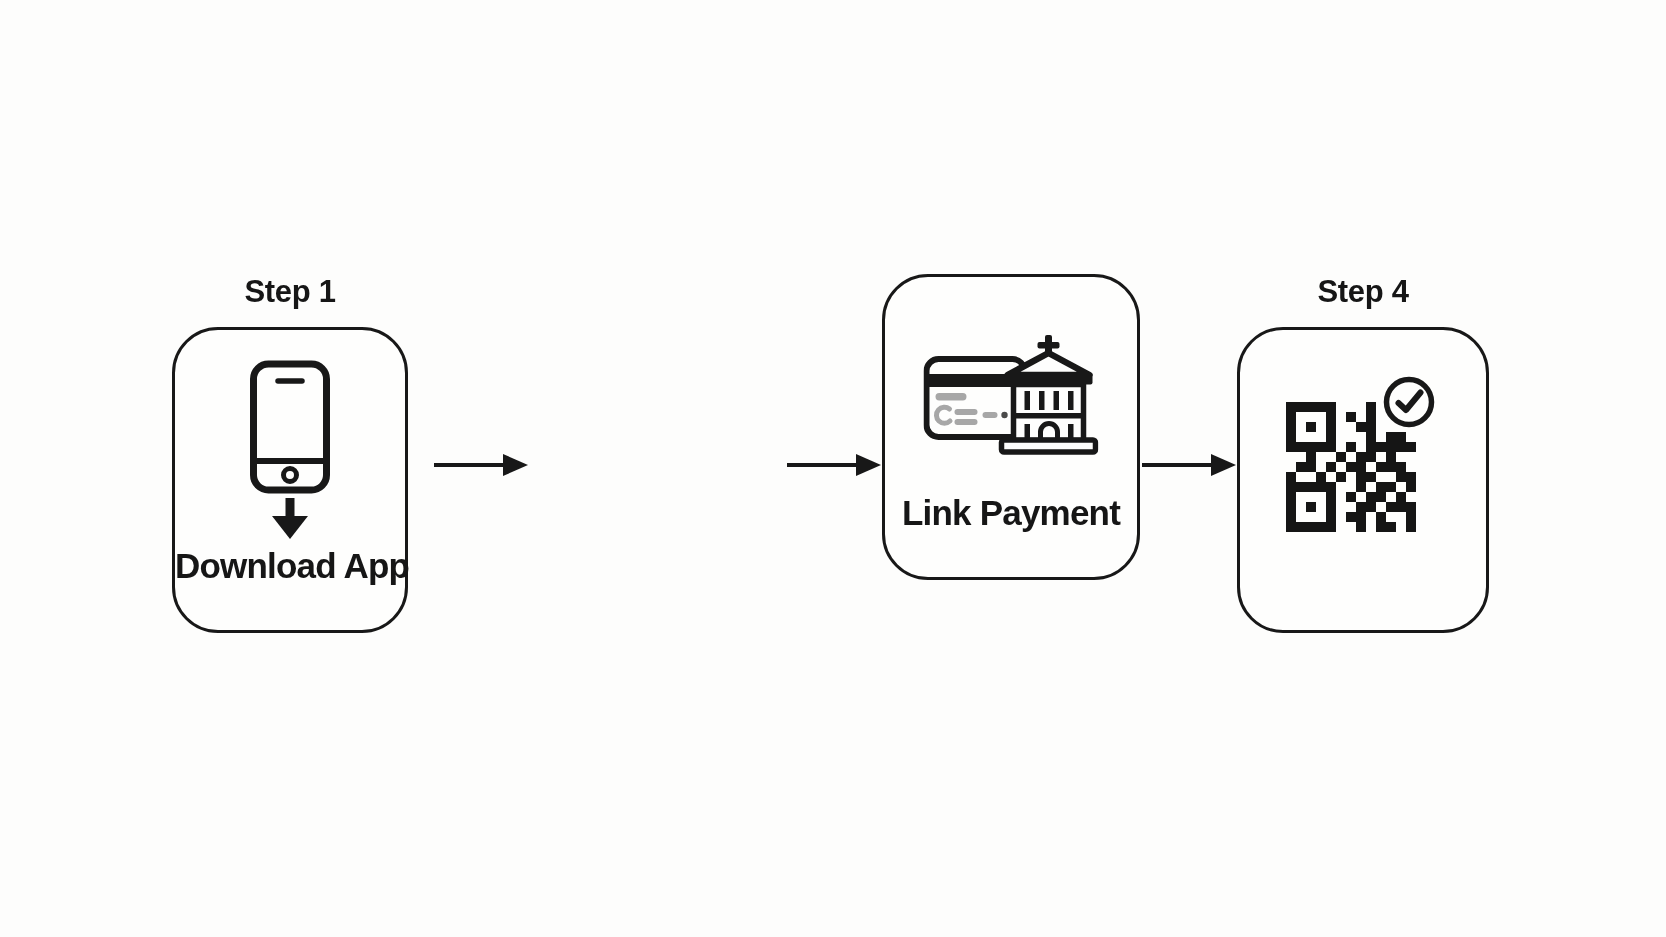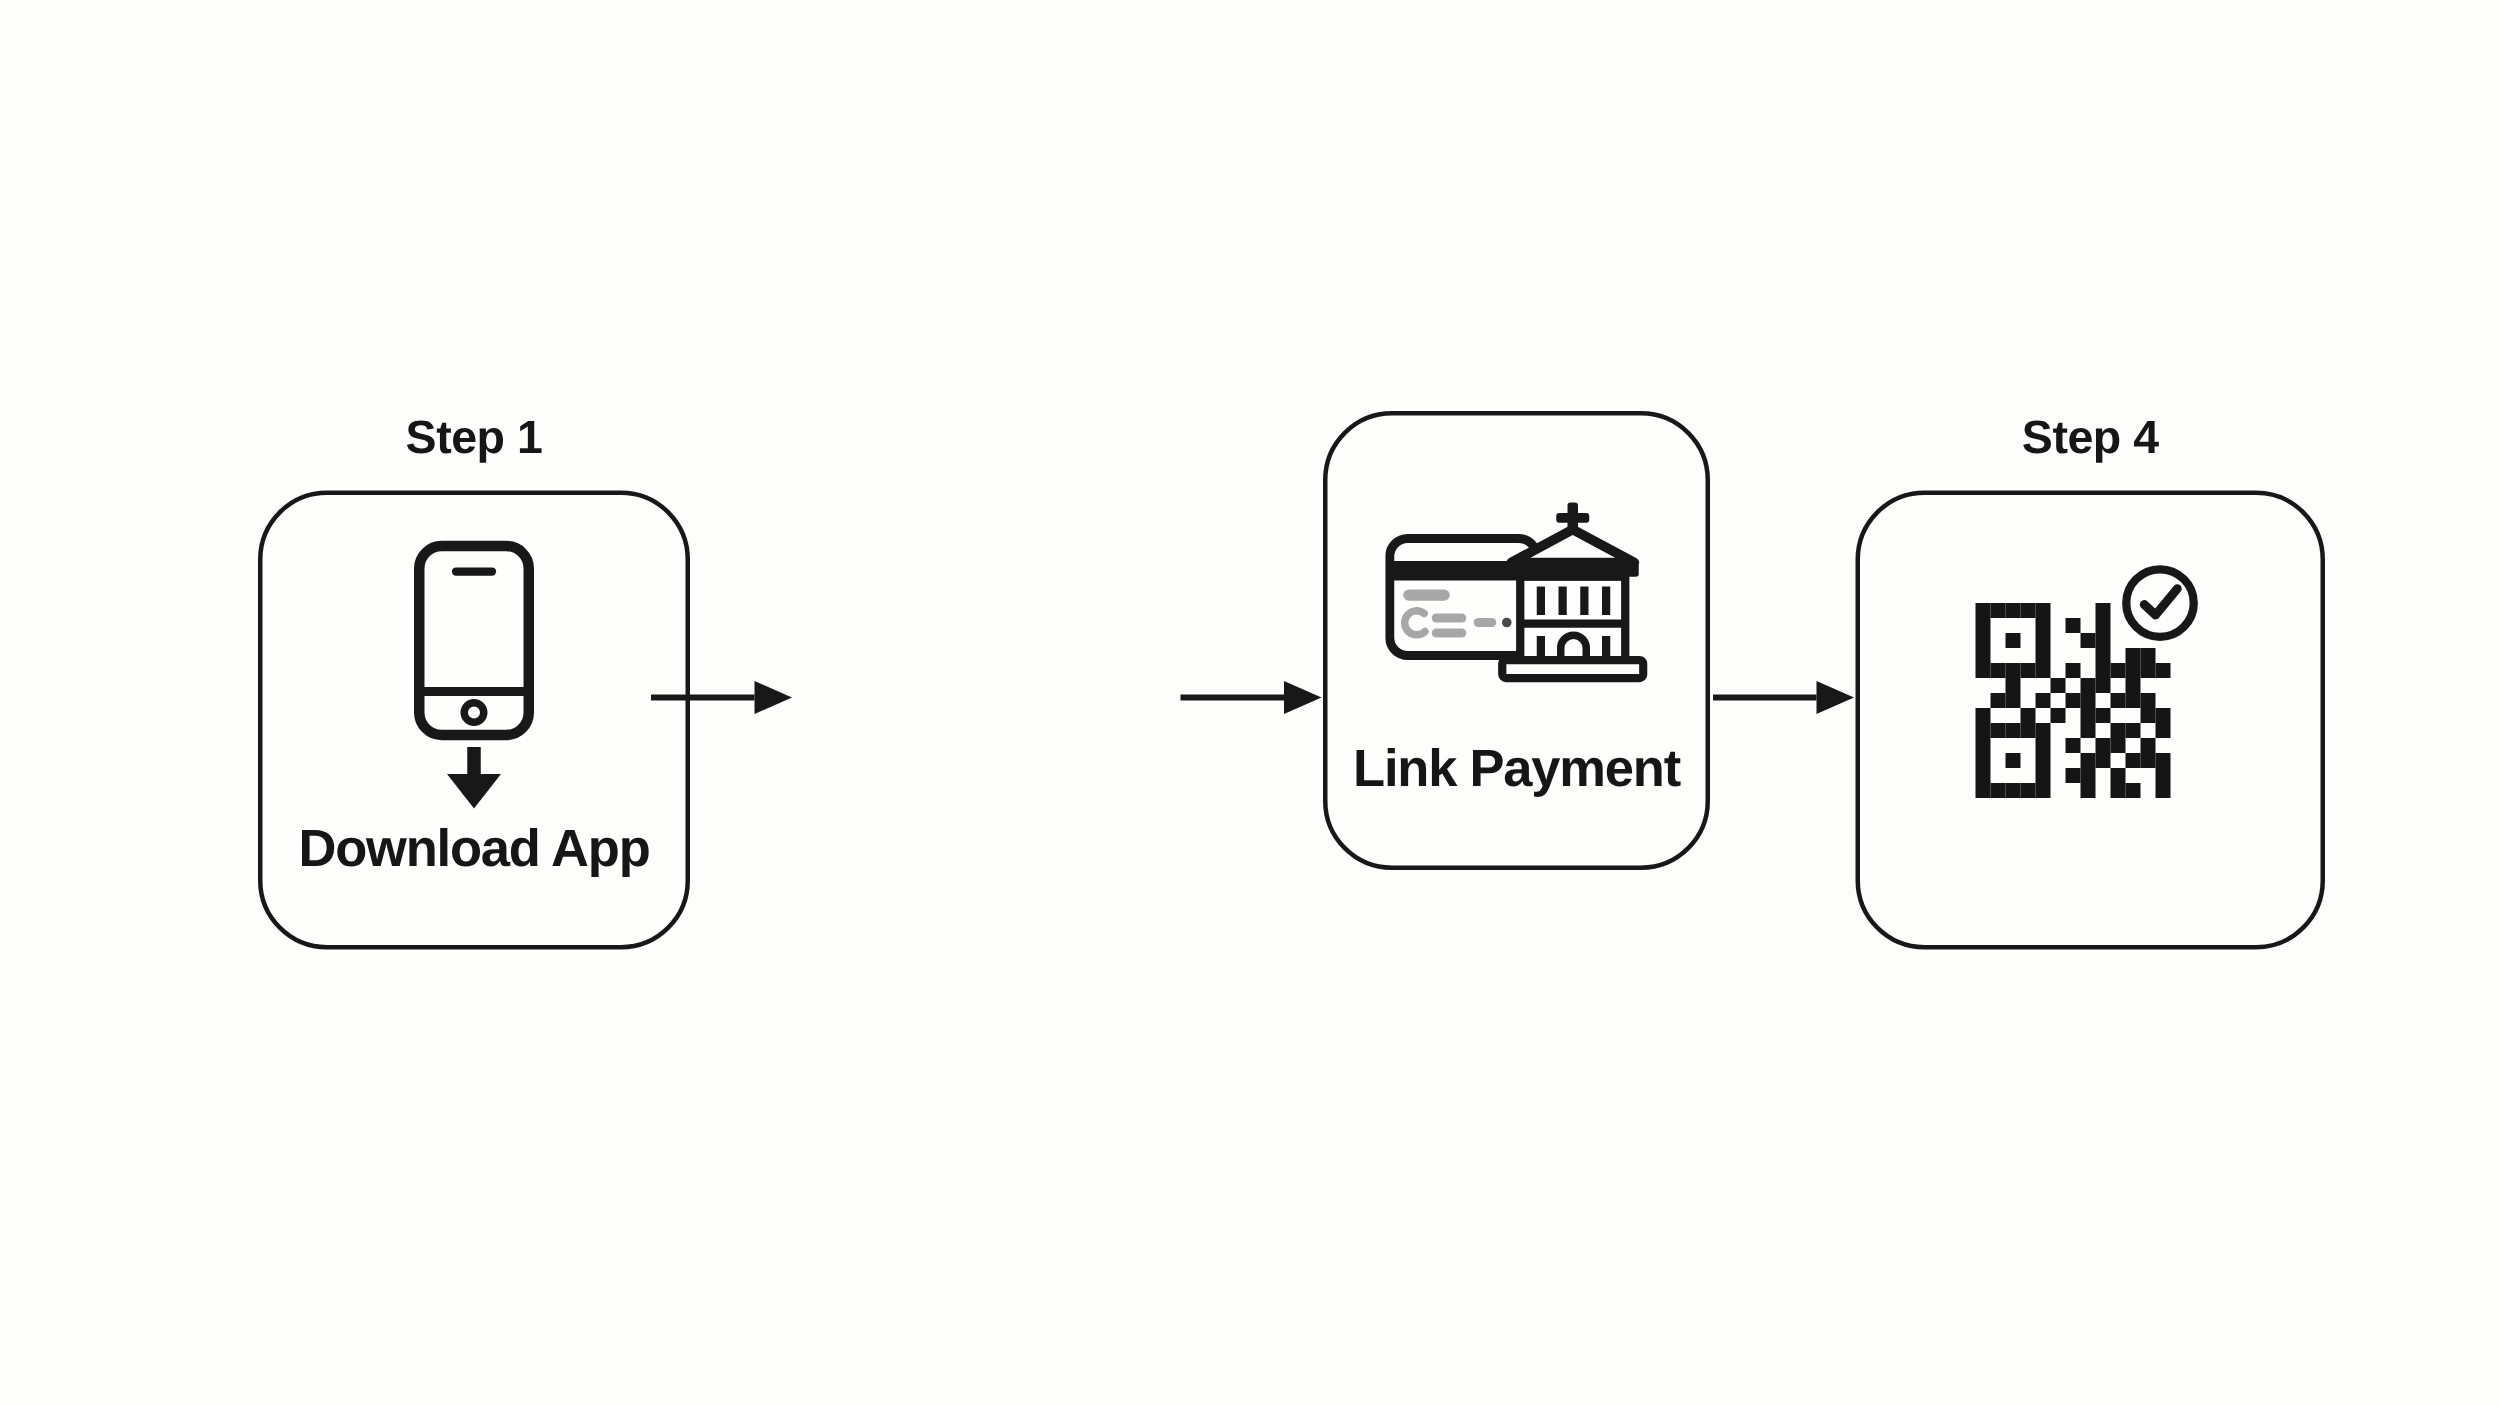--- a/index.html
+++ b/index.html
@@ -8,24 +8,24 @@
     position:relative;
     background:#fdfdfc;
     font-family:"Liberation Sans", sans-serif;
     color:#1a1a1a;
     overflow:hidden;
   }
   .canvas { position:absolute; inset:0; }
 
   
   .step { position:absolute; top:274px; }
-  .step-1 { left:172px;  width:288px; }
+  .step-1 { left:172px;  width:236px; }
   .step-2 { left:527px;  width:258px; }
   .step-3 { left:882px;  width:258px; }
-  .step-4 { left:1237px; width:313px; }
+  .step-4 { left:1237px; width:252px; }
 
   .step-label {
     height:53px;
     text-align:center;
     font-size:31px;
     font-weight:700;
     letter-spacing:-0.3px;
     color:#161616;
   }
   .step-box {

